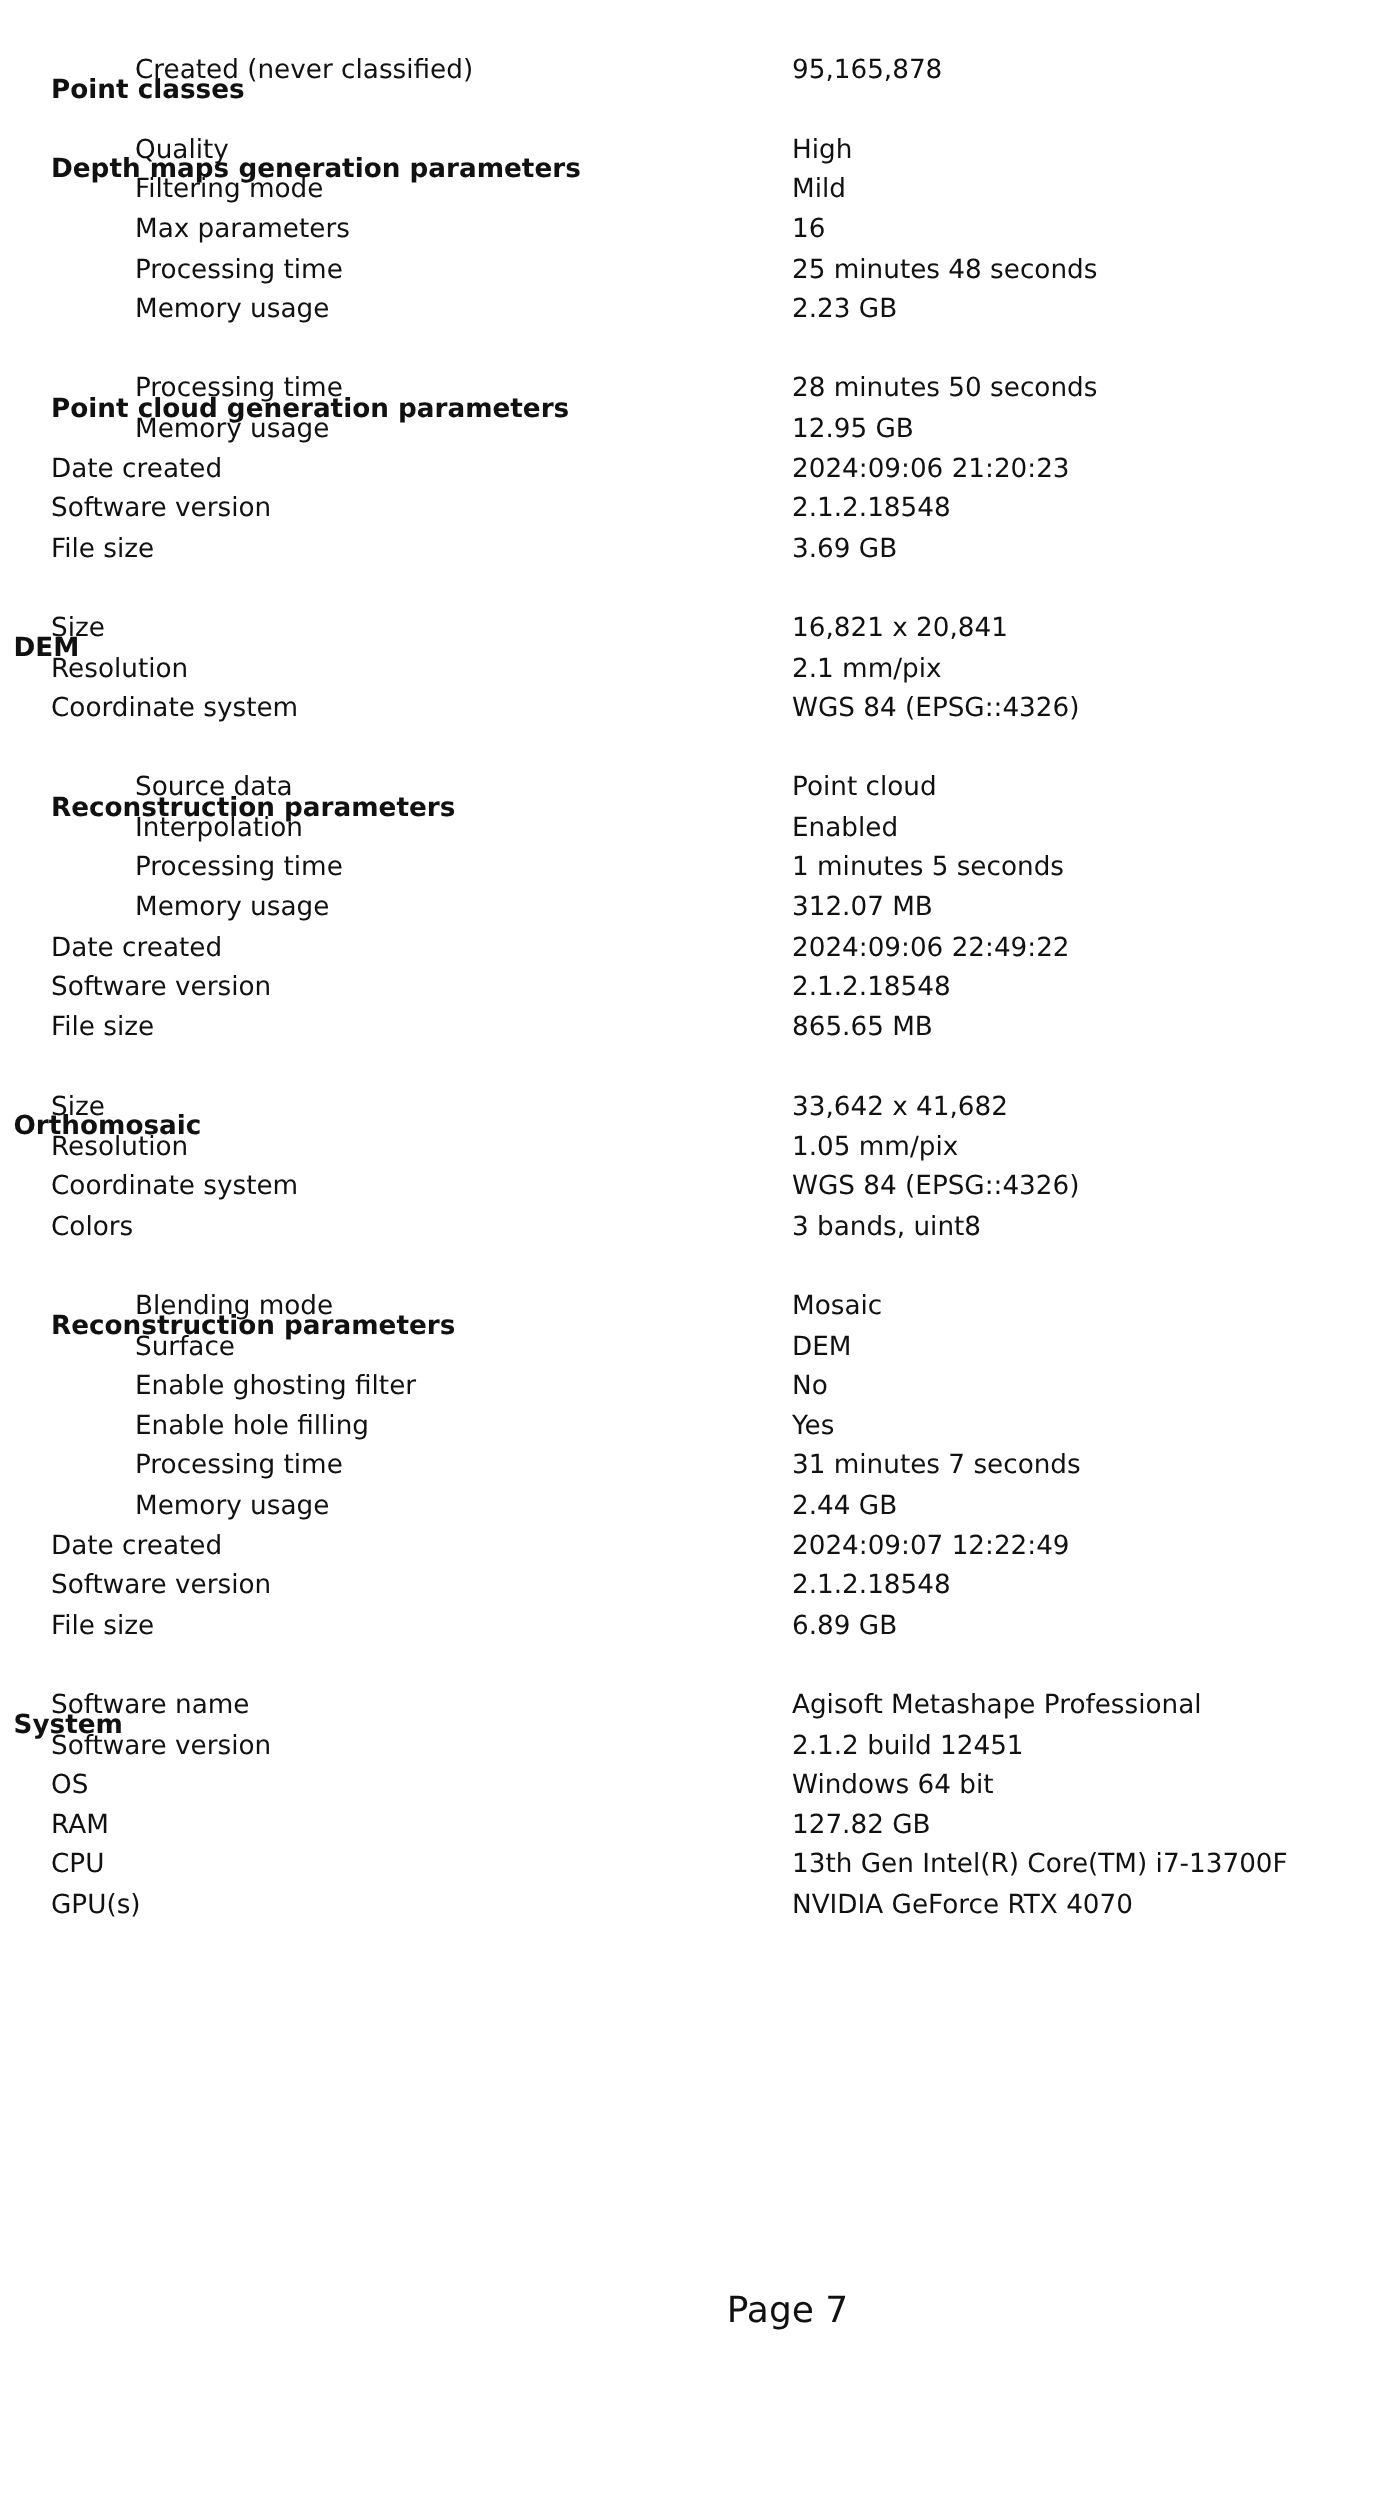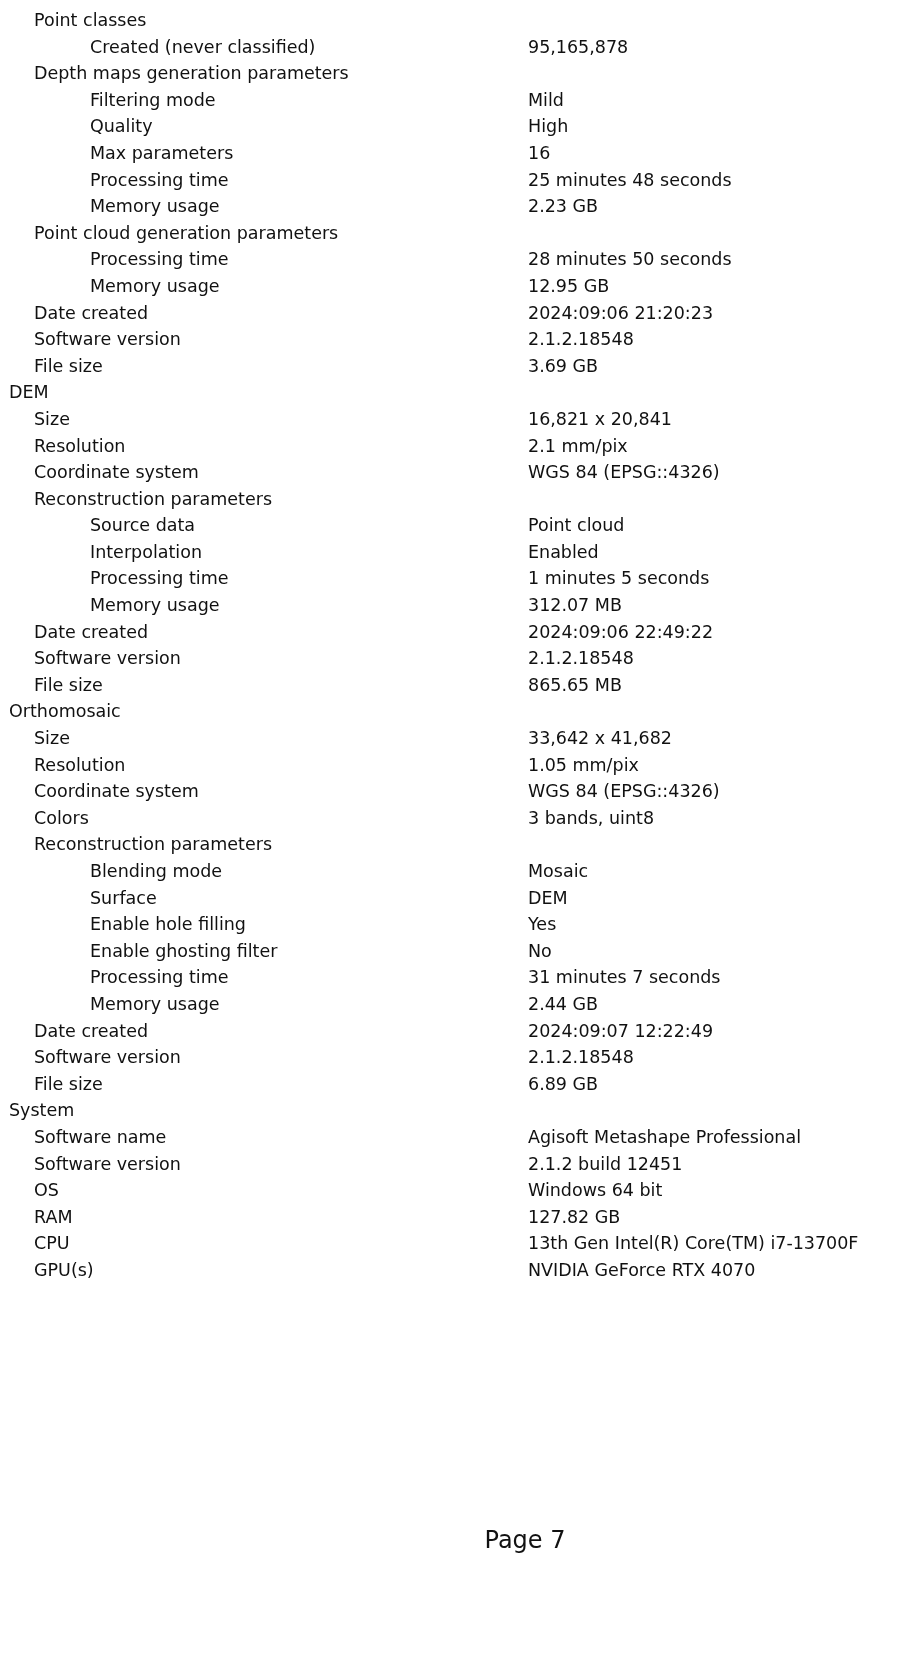--- a/index.html
+++ b/index.html
@@ -33,21 +33,21 @@
       top: 0;
     }
     .row .value {
       position: absolute;
       left: 528px;
       top: 0;
     }
     .lvl0 .label { left: 9px; }
     .lvl1 .label { left: 34px; }
     .lvl2 .label { left: 58px; margin-left: 32px; }
-    .bold .label { font-weight: normal; }
+    .bold .label { font-weight: bold; margin-top: 40px; }
     #page-footer {
       position: absolute;
       left: 0;
       width: 1050px;
       top: 1522px;
       text-align: center;
       font-size: 24px;
       line-height: 36px;
       color: #111111;
     }
@@ -62,28 +62,28 @@
     </div>
     <div class="row lvl2">
       <span class="label">Created (never classified)</span>
       <span class="value">95,165,878</span>
     </div>
     <div class="row lvl1 bold">
       <span class="label">Depth maps generation parameters</span>
       <span class="value"></span>
     </div>
     <div class="row lvl2">
+      <span class="label">Quality</span>
+      <span class="value">High</span>
+    </div>
+    <div class="row lvl2">
       <span class="label">Filtering mode</span>
       <span class="value">Mild</span>
     </div>
     <div class="row lvl2">
-      <span class="label">Quality</span>
-      <span class="value">High</span>
-    </div>
-    <div class="row lvl2">
       <span class="label">Max parameters</span>
       <span class="value">16</span>
     </div>
     <div class="row lvl2">
       <span class="label">Processing time</span>
       <span class="value">25 minutes 48 seconds</span>
     </div>
     <div class="row lvl2">
       <span class="label">Memory usage</span>
       <span class="value">2.23 GB</span>
@@ -186,26 +186,26 @@
     </div>
     <div class="row lvl2">
       <span class="label">Blending mode</span>
       <span class="value">Mosaic</span>
     </div>
     <div class="row lvl2">
       <span class="label">Surface</span>
       <span class="value">DEM</span>
     </div>
     <div class="row lvl2">
+      <span class="label">Enable ghosting filter</span>
+      <span class="value">No</span>
+    </div>
+    <div class="row lvl2">
       <span class="label">Enable hole filling</span>
       <span class="value">Yes</span>
-    </div>
-    <div class="row lvl2">
-      <span class="label">Enable ghosting filter</span>
-      <span class="value">No</span>
     </div>
     <div class="row lvl2">
       <span class="label">Processing time</span>
       <span class="value">31 minutes 7 seconds</span>
     </div>
     <div class="row lvl2">
       <span class="label">Memory usage</span>
       <span class="value">2.44 GB</span>
     </div>
     <div class="row lvl1">

